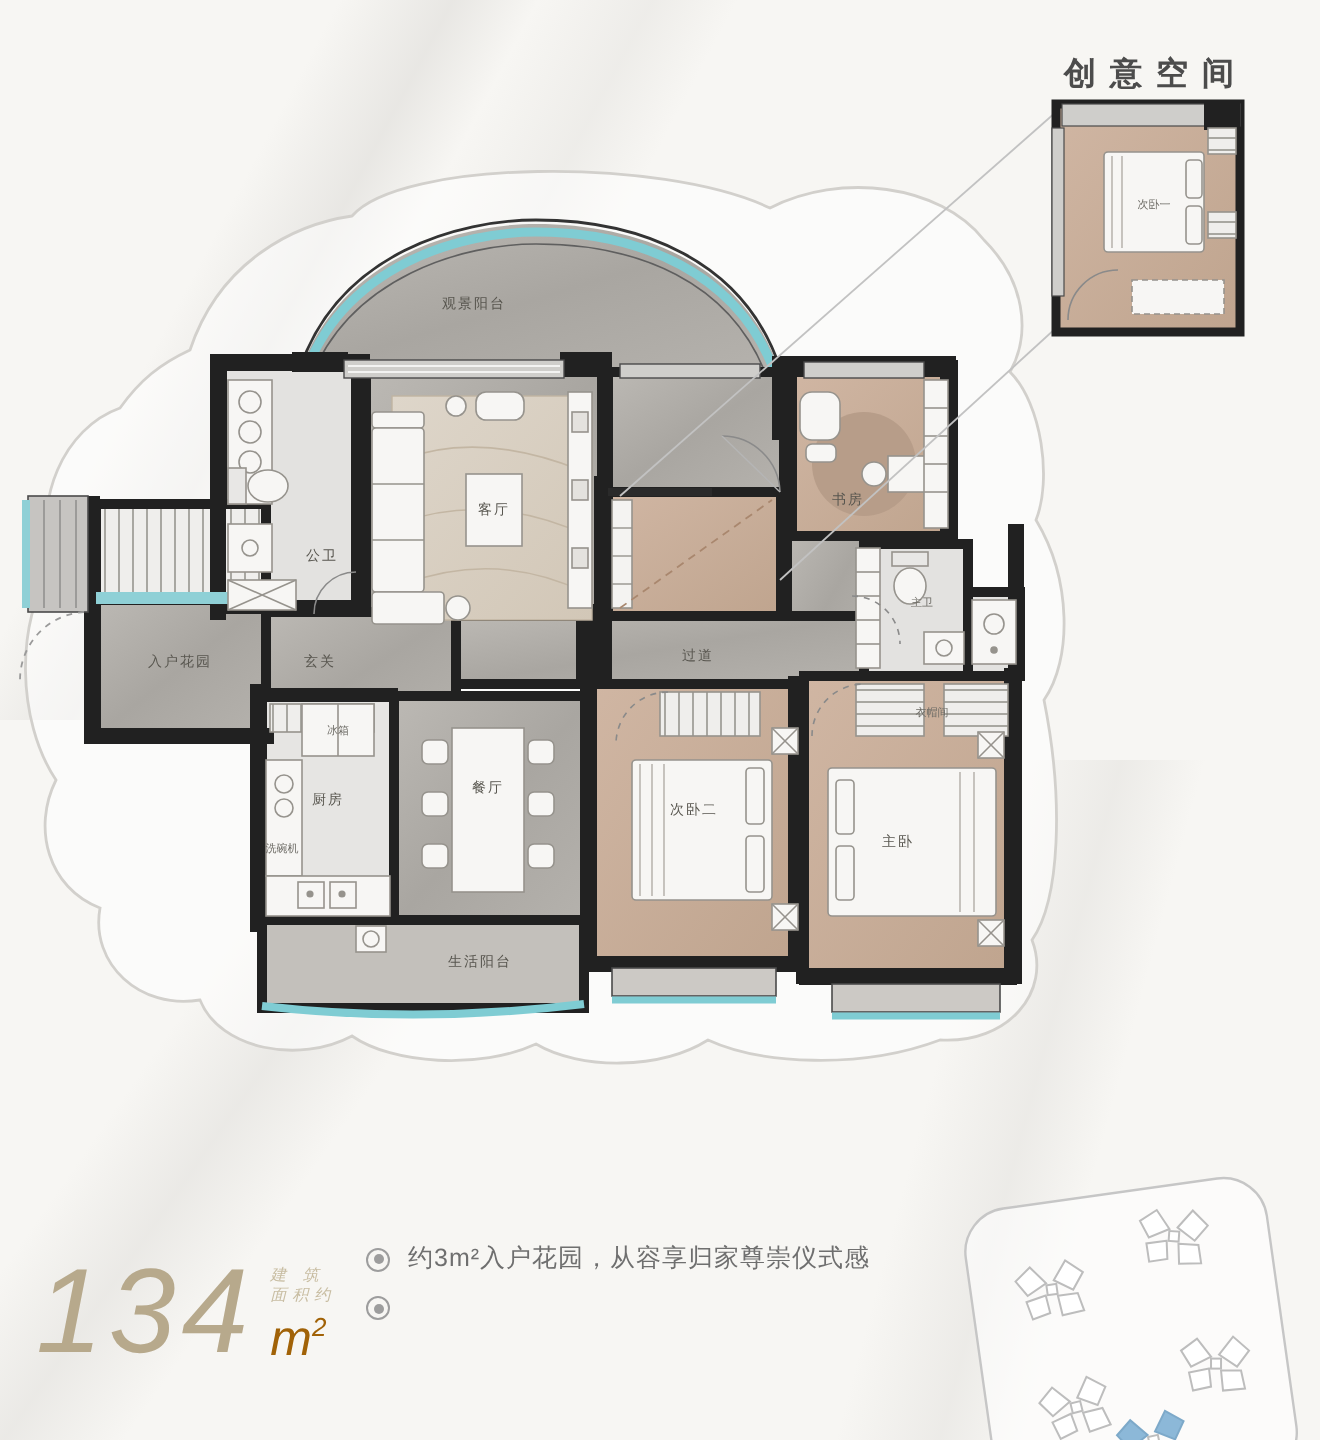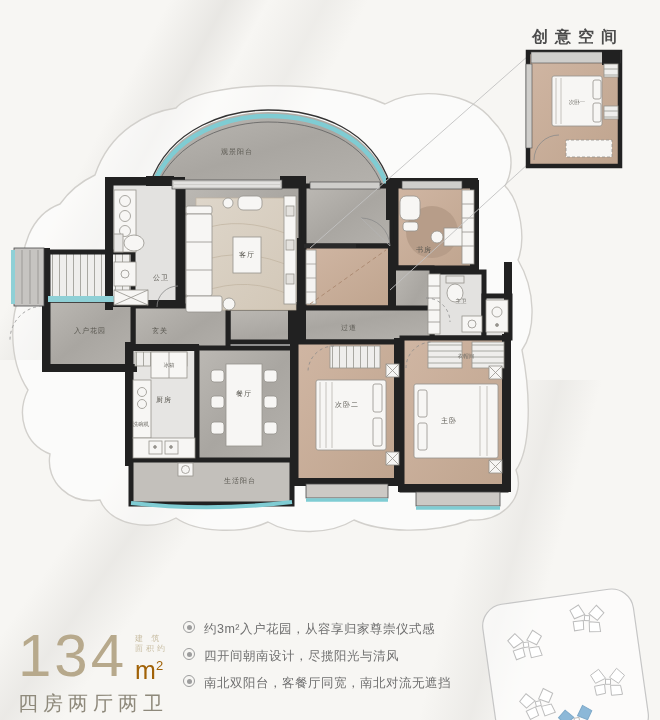--- a/index.html
+++ b/index.html
@@ -13,30 +13,30 @@
       background:linear-gradient(105deg,transparent 40%,rgba(208,206,202,.28) 50%,transparent 58%);}
   .s3{left:-60px;top:420px;width:380px;height:320px;
       background:linear-gradient(125deg,transparent 35%,rgba(206,204,200,.3) 45%,transparent 55%);}
   svg{position:absolute;left:0;top:0;}
   svg text{font-family:"Liberation Sans","DejaVu Sans",sans-serif;}
   .rl{fill:#58564f;font-size:7px;letter-spacing:1px;text-anchor:middle;}
   .rt{fill:#6e6c66;font-size:5.5px;text-anchor:middle;}
   .inset-title{fill:#4c4c4c;font-size:16px;font-weight:bold;letter-spacing:7px;text-anchor:middle;}
 
   .summary{position:absolute;left:18px;top:628px;}
-  .area-row{display:flex;align-items:flex-end;}
+  .area-row{display:flex;align-items:center;font-style:italic;}
   .area-num{font-size:60px;line-height:0.92;color:#b7a98c;letter-spacing:3px;}
   .unit-col{display:flex;flex-direction:column;margin-left:8px;margin-top:4px;}
   .area-note{font-size:8px;color:#c8bda2;letter-spacing:3px;line-height:1.35;}
   .area-unit{font-size:25px;color:#a16207;margin-top:3px;line-height:1;}
   .area-unit sup{font-size:13px;}
   .layout-label{font-size:20px;color:#8e897b;letter-spacing:5px;margin-top:7px;}
 
   .features{position:absolute;left:183px;top:621px;}
-  .feat-row{display:flex;align-items:flex-start;margin-bottom:10px;}
+  .feat-row{display:flex;align-items:center;margin-bottom:10px;}
   .feat-icon{flex:0 0 auto;width:10px;height:10px;border:1.5px solid #9d9d9d;border-radius:50%;
     position:relative;margin-right:9px;}
   .feat-icon::after{content:"";position:absolute;inset:2.5px;border-radius:50%;background:#9d9d9d;}
   .feat-text{font-size:12.5px;color:#6f6f6f;letter-spacing:0.5px;white-space:nowrap;}
 </style>
 </head>
 <body>
 
 <div class="stage">
   <div class="streak s1"></div>
@@ -377,30 +377,24 @@
 
   <div class="summary">
     <div class="area-row">
       <span class="area-num">134</span>
       <span class="unit-col">
         <span class="area-note">建 筑</span>
         <span class="area-note">面积约</span>
         <span class="area-unit"><span>m</span><sup>2</sup></span>
       </span>
     </div>
-    <div class="layout-label">四房两厅两卫</div>
   </div>
 
   <div class="features">
     <div class="feat-row">
       <span class="feat-icon"></span>
       <span class="feat-text">约3m²入户花园，从容享归家尊崇仪式感</span>
     </div>
     <div class="feat-row">
       <span class="feat-icon"></span>
-      <span class="feat-text">四开间朝南设计，尽揽阳光与清风</span>
-    </div>
-    <div class="feat-row">
-      <span class="feat-icon"></span>
-      <span class="feat-text">南北双阳台，客餐厅同宽，南北对流无遮挡</span>
     </div>
   </div>
 </div>
 
 </body></html>

